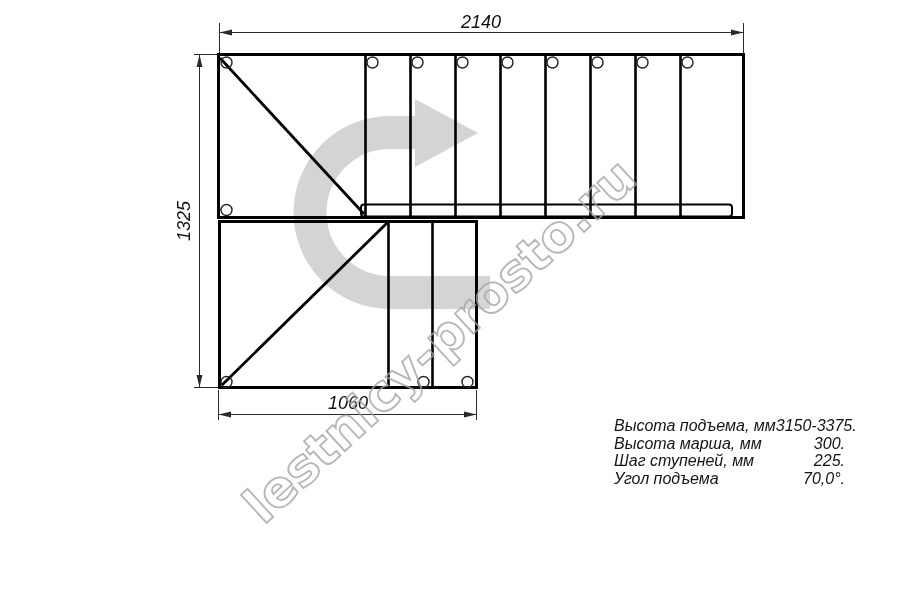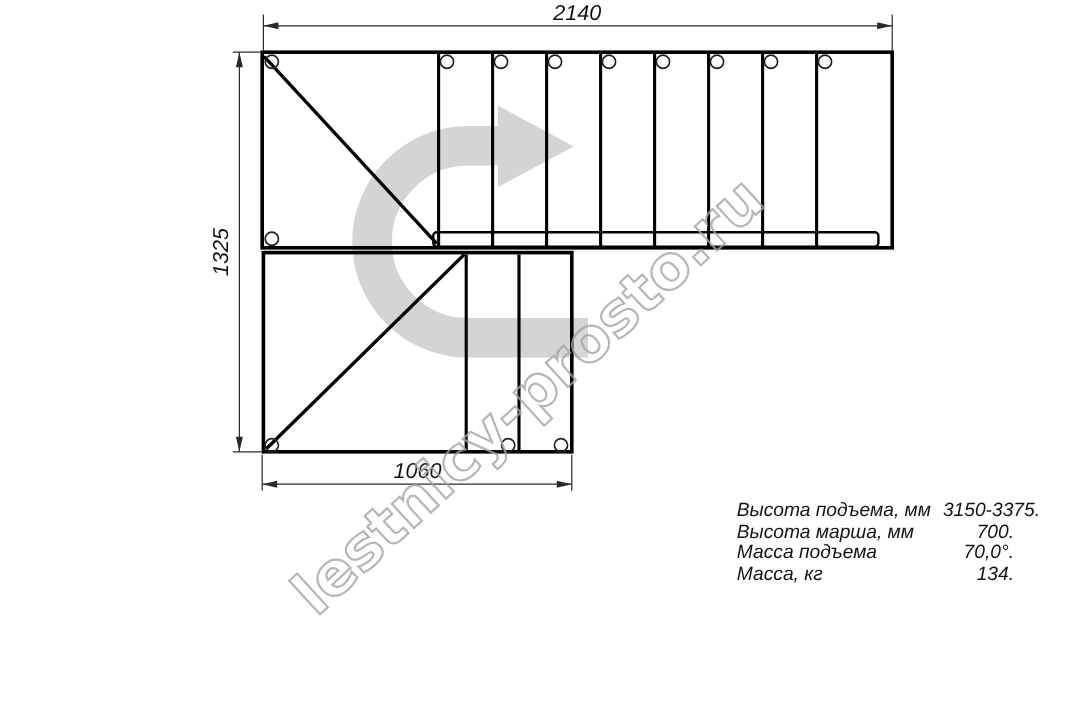--- a/index.html
+++ b/index.html
@@ -1,27 +1,27 @@
 <!DOCTYPE html>
 <html><head>
 <meta charset="utf-8">
 <style>
   html,body{margin:0;padding:0;}
   body{width:900px;height:600px;background:#ffffff;position:relative;overflow:hidden;
        font-family:"Liberation Sans",sans-serif;}
-  #stage{position:absolute;left:0;top:0;width:900px;height:540px;}
+  #stage{position:absolute;left:0;top:11px;width:900px;height:540px;}
   svg{display:block;}
   .dim-text{font-family:"Liberation Sans",sans-serif;font-style:italic;font-size:18px;fill:#111;}
   .wm{font-family:"DejaVu Sans",sans-serif;font-weight:bold;font-size:50px;
       fill:rgba(255,255,255,0.05);}
   #spec-table{position:absolute;left:614px;top:417px;width:231px;
       font-style:italic;font-size:16px;line-height:17.6px;color:#141414;}
   .spec-row{display:flex;justify-content:space-between;white-space:nowrap;}
   .spec-label{text-align:right;}
-  .spec-value{text-align:center;margin-left:10px;}
+  .spec-value{text-align:center;}
 </style>
 </head>
 <body>
 
 <div id="stage">
 <svg width="900" height="600" viewBox="0 0 900 600">
 
   <g>
     <path d="M415,121.5 L390,121.5 A80,80 0 0 0 390,281.5 L490,281.5" fill="none" stroke-width="33" stroke="#d4d4d4"></path>
     <polygon points="415,88 478,122 415,156" fill="#d4d4d4"></polygon>
@@ -81,23 +81,23 @@
 </svg>
 </div>
 
 <div id="spec-table">
   <div class="spec-row">
     <span class="spec-label">Высота подъема, мм</span>
     <span class="spec-value">3150-3375.</span>
   </div>
   <div class="spec-row">
     <span class="spec-label">Высота марша, мм</span>
-    <span class="spec-value">700.</span>
+    <span class="spec-value">300.</span>
   </div>
   <div class="spec-row">
-    <span class="spec-label">Масса подъема</span>
-    <span class="spec-value">70,0°.</span>
+    <span class="spec-label">Шаг ступеней, мм</span>
+    <span class="spec-value">225.</span>
   </div>
   <div class="spec-row">
-    <span class="spec-label">Масса, кг</span>
-    <span class="spec-value">134.</span>
+    <span class="spec-label">Угол подъема</span>
+    <span class="spec-value">70,0°.</span>
   </div>
 </div>
 
 </body></html>

